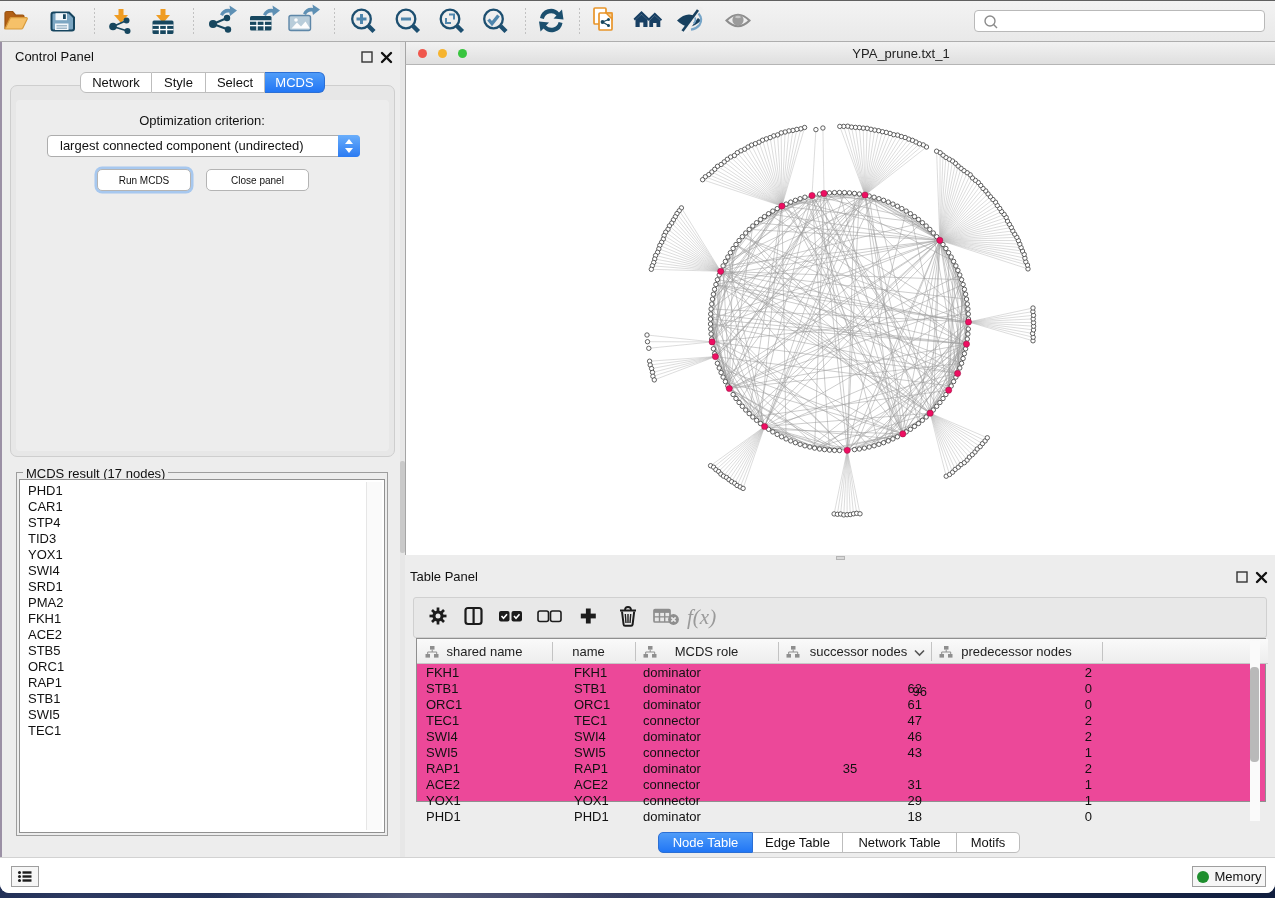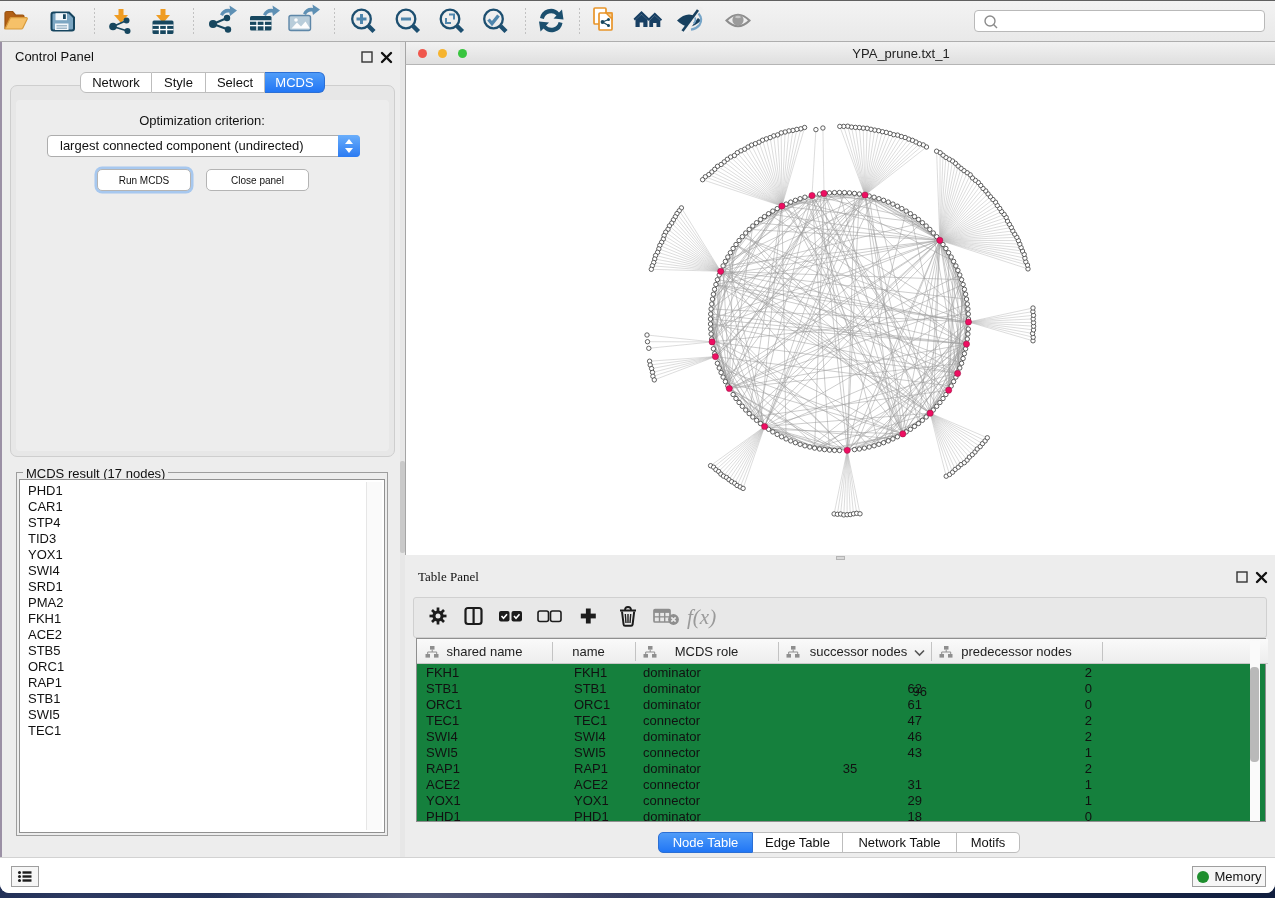--- a/index.html
+++ b/index.html
@@ -53,21 +53,21 @@
   #netwin { position:absolute; left:405px; top:42px; width:870px; height:521px; }
   #nettitle { position:absolute; left:0; top:0; width:870px; height:23px;
     background:linear-gradient(#f2f2f2,#dfdfdf); border-bottom:1px solid #b5b5b5; border-left:1px solid #a5a5a5; }
   #netcanvas { position:absolute; left:0; top:23px; width:870px; height:490px; background:#fff;
     border-left:1px solid #a5a5a5; }
   .light { position:absolute; top:7px; width:9px; height:9px; border-radius:50%; }
   
   #tpanel { position:absolute; left:405px; top:563px; width:870px; height:295px; background:#ededed; }
   #ttools { position:absolute; left:8px; top:34px; width:854px; height:41px; background:#e8e8e8;
     border:1px solid #d0d0d0; border-radius:3px; }
-  #ttable { position:absolute; left:11px; top:75px; width:850px; height:184px; background:#15803d;
+  #ttable { position:absolute; left:11px; top:75px; width:850px; height:164px; background:#ec4899;
     border:1px solid #8f8f8f; }
   #thead { position:absolute; left:0; top:0; width:851px; height:25px; background:linear-gradient(#fafafa,#ededed);
     border-bottom:1px solid #c7c7c7; font-size:13px; color:#222; }
   .hsep { position:absolute; top:3px; width:1px; height:19px; background:#c3c3c3; }
   .hcell { position:absolute; top:0; height:25px; line-height:25px; text-align:center; }
   .trow { position:absolute; height:16px; line-height:16px; font-size:13px; color:#111; width:100%; }
   .tc { position:absolute; top:0; height:16px; }
   #tsb { position:absolute; right:5px; top:2px; width:10px; height:180px; background:#fafafa; }
   #tsb .th { position:absolute; left:0; top:26px; width:9px; height:95px; background:#b9b9b9; border-radius:4px; }
   .btab { height:21px; background:#fff; border:1px solid #bdbdbd; border-left:none; color:#111;
@@ -1082,21 +1082,21 @@
 <circle cx="712.1" cy="341.9" r="3.1"></circle>
 <circle cx="720.7" cy="271.3" r="3.1"></circle>
 </g>
 </svg>
 <div style="position:absolute;left:400px;top:42px;width:5px;height:816px;background:#e7e7e7;"></div>
 <div style="position:absolute;left:400px;top:461px;width:5px;height:92px;background:#c9c9c9;border-radius:2px;"></div>
 
 <div style="position:absolute;left:836px;top:556px;width:9px;height:4px;background:#d8d8d8;border:1px solid #b5b5b5;"></div>
 
 <div id="tpanel">
-  <div class="wtitle" style="position:absolute;left:13px;top:6px;font-family:Liberation Serif, serif;">Table Panel</div>
+  <div class="wtitle" style="position:absolute;left:5px;top:6px;">Table Panel</div>
   <svg width="36" height="14" style="position:absolute;left:831px;top:8px;">
     <rect x="1" y="1" width="10" height="10" fill="none" stroke="#333" stroke-width="1.4"></rect>
     <g stroke="#111" stroke-width="2.4" stroke-linecap="round">
           <line x1="21" y1="2" x2="30" y2="11"></line>
           <line x1="30" y1="2" x2="21" y2="11"></line>
         </g>
   </svg>
   <div id="ttools">
     <svg width="340" height="40" style="position:absolute;left:0;top:0;">
 

